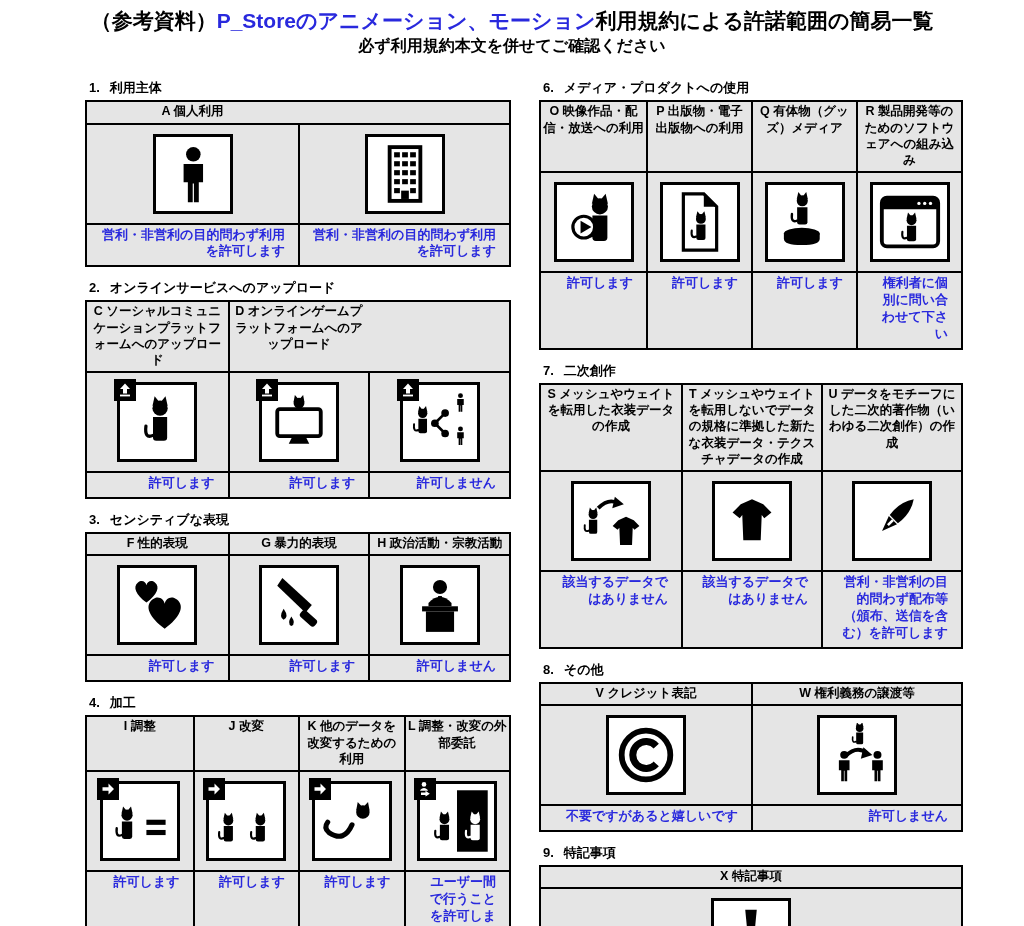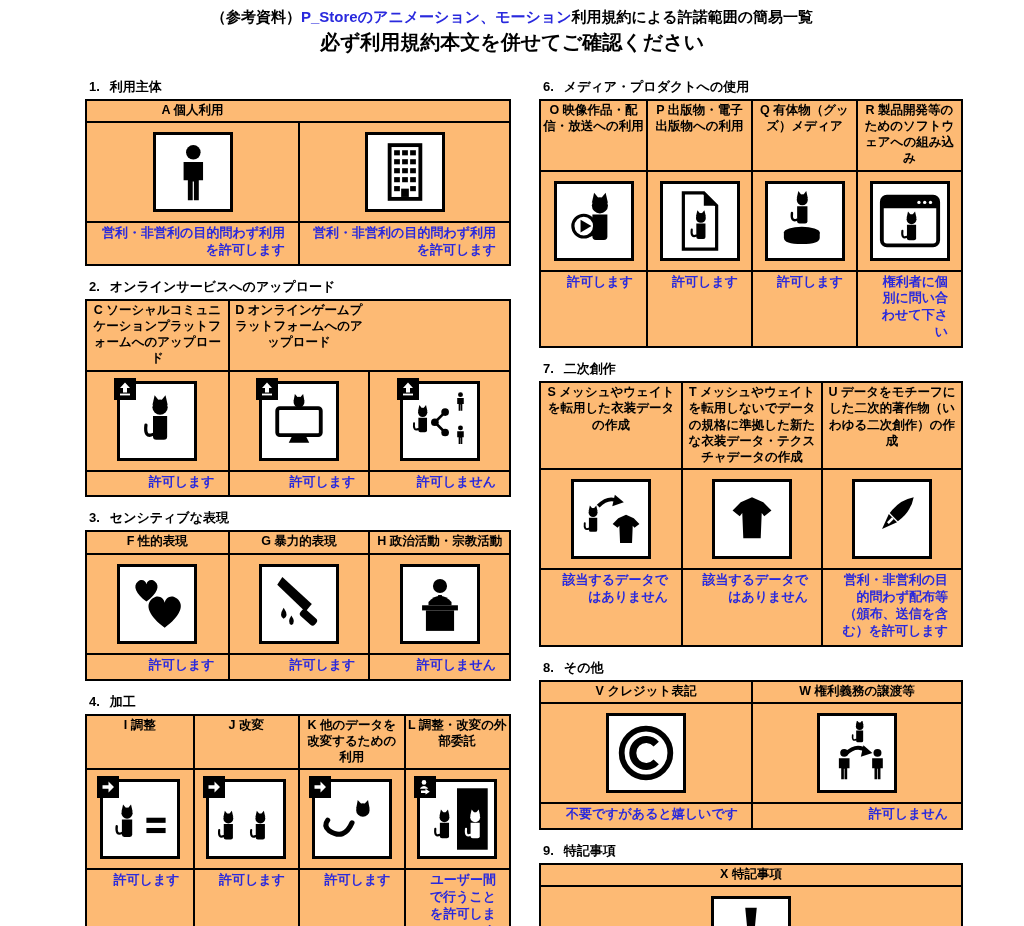--- a/index.html
+++ b/index.html
@@ -1,29 +1,29 @@
 <!DOCTYPE html>
 <html><head>
 <meta charset="utf-8">
 <style>
   html,body{margin:0;padding:0;background:#fff;}
   .page{width:1024px;min-height:926px;background:#fff;position:relative;
         font-family:"Liberation Sans","DejaVu Sans",sans-serif;color:#000;}
   .titles{text-align:center;padding-top:7px;}
-  .t1{font-size:15px;font-weight:bold;line-height:1.3;}
+  .t1{font-size:21px;font-weight:bold;line-height:1.3;}
   .t1 .hl{color:#2929dd;}
-  .t2{font-size:20px;font-weight:bold;margin-top:2px;}
+  .t2{font-size:16px;font-weight:bold;margin-top:2px;}
   .cols{display:flex;margin:22px 0 0 85px;gap:28px;align-items:flex-start;}
   .col{display:flex;flex-direction:column;}
   .col-left{width:426px;}
   .col-right{width:424px;}
   .section{margin-bottom:12px;}
   .sec-head{font-size:13px;font-weight:bold;margin:0 0 3px 4px;}
   .sec-num{margin-right:10px;}
-  .tbl{border:2.5px solid #000;background:#fdba74;}
+  .tbl{border:2.5px solid #000;background:#e5e5e5;}
   .trow{display:grid;}
   .cols1{grid-template-columns:1fr;}
   .cols2{grid-template-columns:repeat(2,1fr);}
   .cols3{grid-template-columns:repeat(3,1fr);}
   .cols4{grid-template-columns:repeat(4,1fr);}
   .thead{border-bottom:2px solid #000;}
   .ticons{border-bottom:2px solid #000;}
   .th{font-size:12.5px;font-weight:bold;text-align:center;padding:1px 2px 3px;line-height:1.3;}
   .th + .th{border-left:2px solid #000;}
   .tdi{display:flex;justify-content:center;align-items:center;padding:9px 4px;}

